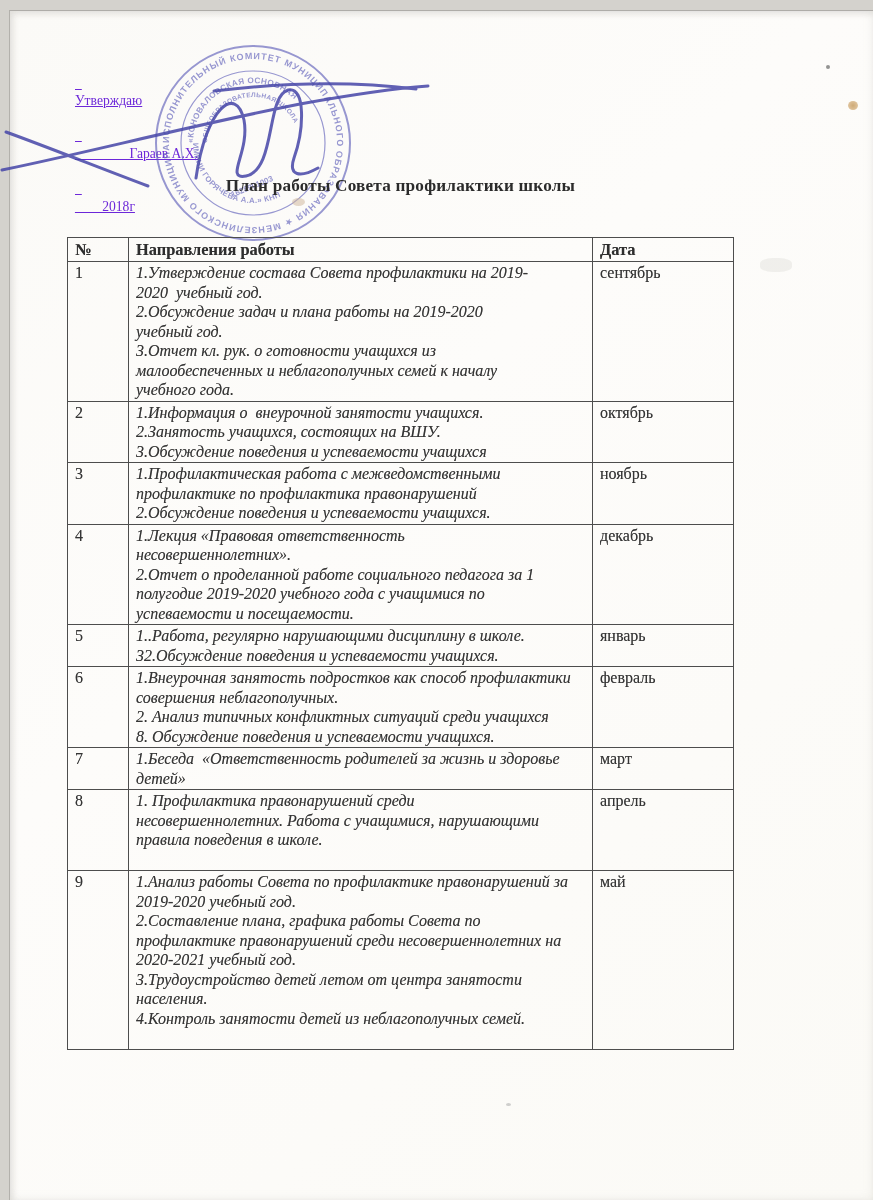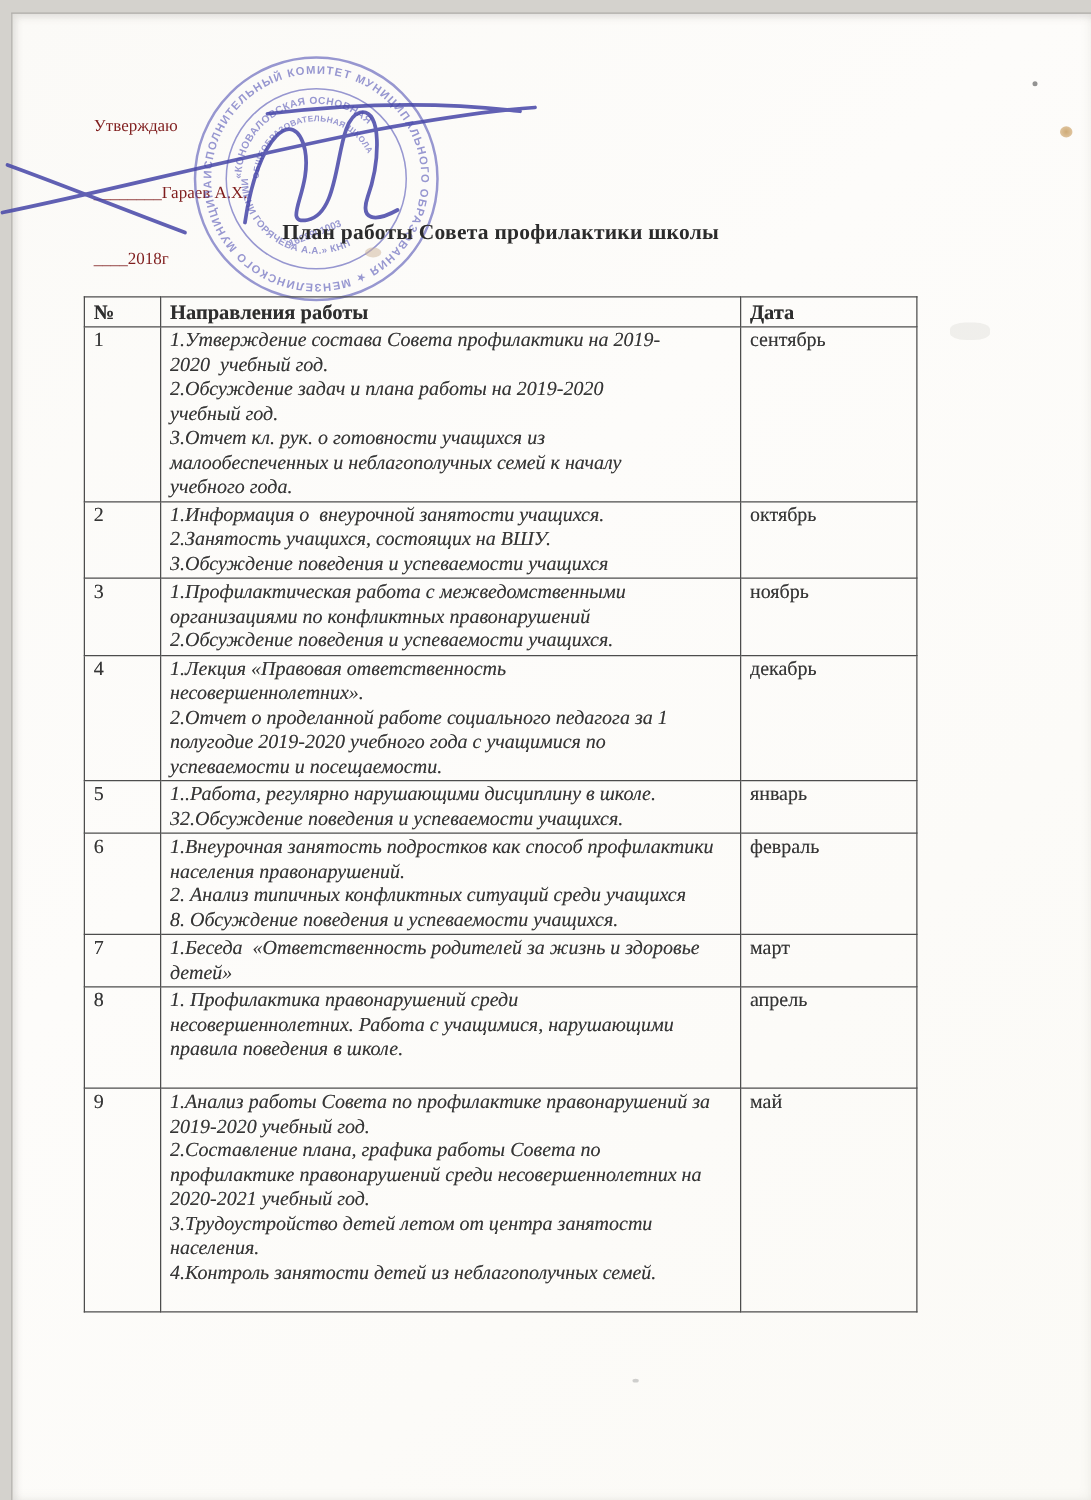--- a/index.html
+++ b/index.html
@@ -11,22 +11,23 @@
   }
   .page{
     position:absolute;left:9px;top:10px;right:0;bottom:0;
     background:linear-gradient(135deg,#fbfaf7 0%,#fdfcfa 40%,#fbfaf6 100%);
     border-left:1px solid #b3b1ac;
     border-top:1px solid #aeaca8;
     box-shadow:inset 3px 3px 6px rgba(120,118,112,.18), inset -2px -2px 8px rgba(160,158,150,.10);
   }
   .approval{
     position:absolute;left:75px;top:57px;
-    font-size:13.6px;line-height:17.6px;color:#7f1d1d;
+    font-size:13.6px;line-height:17.6px;color:#6d28d9;
     white-space:pre-wrap;
+    text-decoration:underline;
   }
   .doc-title{
     position:absolute;left:0;top:175px;width:801px;
     text-align:center;font-weight:bold;font-size:17.2px;line-height:21.5px;
     color:#2b2b2b;letter-spacing:.2px;
   }
   .stamp{
     position:absolute;left:148px;top:37px;width:210px;height:212px;
     opacity:.62;filter:blur(.35px);pointer-events:none;
   }
@@ -142,21 +143,21 @@
           <div class="line">1.Информация о  внеурочной занятости учащихся.</div>
           <div class="line">2.Занятость учащихся, состоящих на ВШУ.</div>
           <div class="line">3.Обсуждение поведения и успеваемости учащихся</div>
         </td>
         <td class="c-date">октябрь</td>
       </tr>
       <tr>
         <td class="c-num">3</td>
         <td class="c-act">
           <div class="line">1.Профилактическая работа с межведомственными</div>
-          <div class="line">организациями по конфликтных правонарушений</div>
+          <div class="line">профилактике по профилактика правонарушений</div>
           <div class="line">2.Обсуждение поведения и успеваемости учащихся.</div>
         </td>
         <td class="c-date">ноябрь</td>
       </tr>
       <tr>
         <td class="c-num">4</td>
         <td class="c-act">
           <div class="line">1.Лекция «Правовая ответственность</div>
           <div class="line">несовершеннолетних».</div>
           <div class="line">2.Отчет о проделанной работе социального педагога за 1</div>
@@ -170,21 +171,21 @@
         <td class="c-act">
           <div class="line">1..Работа, регулярно нарушающими дисциплину в школе.</div>
           <div class="line">32.Обсуждение поведения и успеваемости учащихся.</div>
         </td>
         <td class="c-date">январь</td>
       </tr>
       <tr>
         <td class="c-num">6</td>
         <td class="c-act">
           <div class="line">1.Внеурочная занятость подростков как способ профилактики</div>
-          <div class="line">населения правонарушений.</div>
+          <div class="line">совершения неблагополучных.</div>
           <div class="line">2. Анализ типичных конфликтных ситуаций среди учащихся</div>
           <div class="line">8. Обсуждение поведения и успеваемости учащихся.</div>
         </td>
         <td class="c-date">февраль</td>
       </tr>
       <tr>
         <td class="c-num">7</td>
         <td class="c-act">
           <div class="line">1.Беседа  «Ответственность родителей за жизнь и здоровье</div>
           <div class="line">детей»</div>

